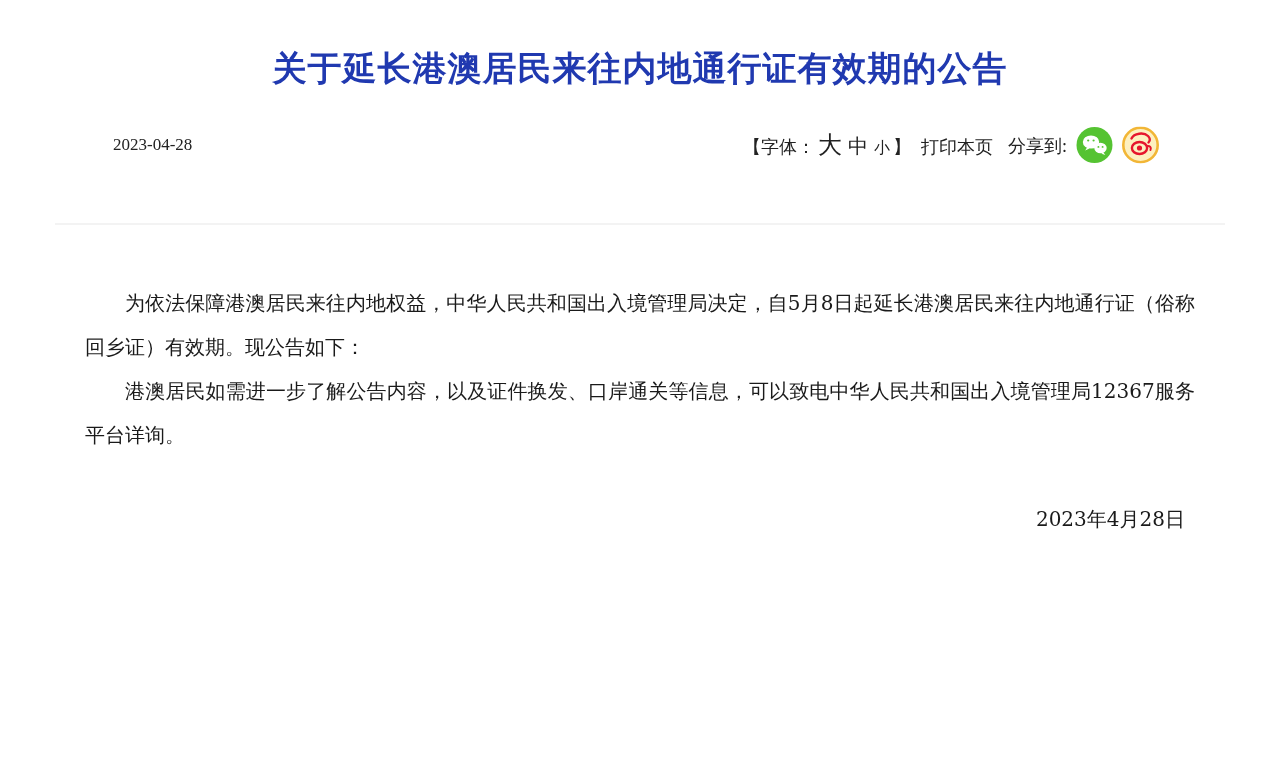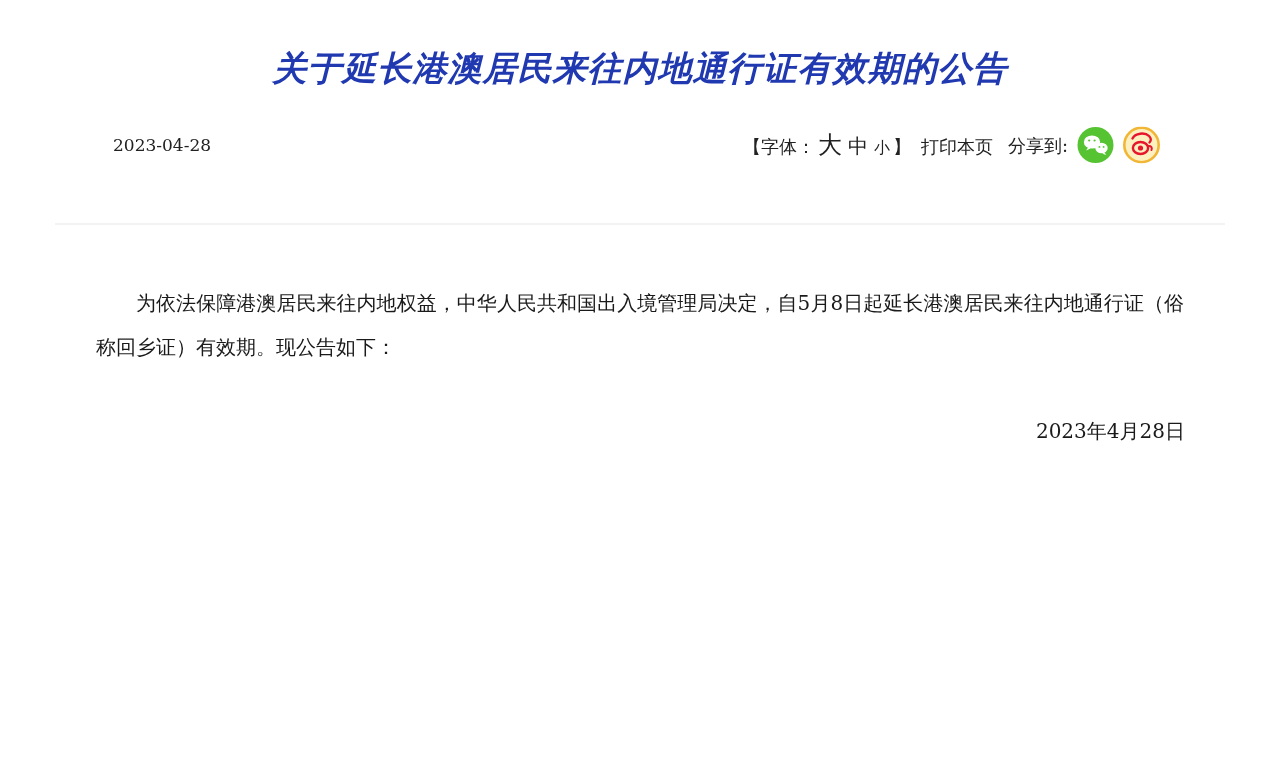--- a/index.html
+++ b/index.html
@@ -15,29 +15,29 @@
   .page { width: 1280px; height: 779px; background: #ffffff; position: relative; }
 
   .article-title {
     margin-top: 44px;
     text-align: center;
     font-size: 34px;
     font-weight: bold;
     color: #2039b0;
     letter-spacing: 1px;
     line-height: 48px;
-    font-style: italic;
   }
 
   .meta-row {
     position: relative;
     height: 50px;
     margin-top: 28px;
     font-size: 18px;
     color: #222;
+    font-family: Liberation Serif, serif;
   }
   .meta-row > .meta-item {
     position: absolute;
     top: 50%;
     transform: translateY(-50%);
     white-space: nowrap;
   }
   .meta-date   { left: 113px; font-size: 17px; }
   .meta-source { left: 360px; }
   .meta-font   { left: 743px; }
@@ -56,21 +56,21 @@
   }
 
   .article-body {
     margin-top: 56px;
     padding: 0 85px;
     font-size: 20px;
     line-height: 44px;
     color: #1a1a1a;
     text-align: justify;
   }
-  .article-body p { text-indent: 2em; margin: 11px; }
+  .article-body p { text-indent: 2em; margin: 0; }
 
   .signature-block {
     margin-top: 40px;
     padding-right: 95px;
     text-align: right;
     font-size: 20px;
     line-height: 44px;
     color: #1a1a1a;
   }
 </style>
@@ -115,19 +115,20 @@
           <path d="M25 19.5 C28 19 29.5 21 28.5 23.5" fill="none" stroke="#e6162d" stroke-width="2" stroke-linecap="round"></path>
         </svg>
       </span>
     </span>
   </div>
 
   <div class="divider"></div>
 
   <div class="article-body">
     <p>为依法保障港澳居民来往内地权益，中华人民共和国出入境管理局决定，自5月8日起延长港澳居民来往内地通行证（俗称回乡证）有效期。现公告如下：</p>
+    <p>港澳居民如需进一步了解公告内容，以及证件换发、口岸通关等信息，可以致电中华人民共和国出入境管理局12367服务平台详询。</p>
   </div>
 
   <div class="signature-block">
     <div>2023年4月28日</div>
   </div>
 
 </div>
 
 </body></html>

